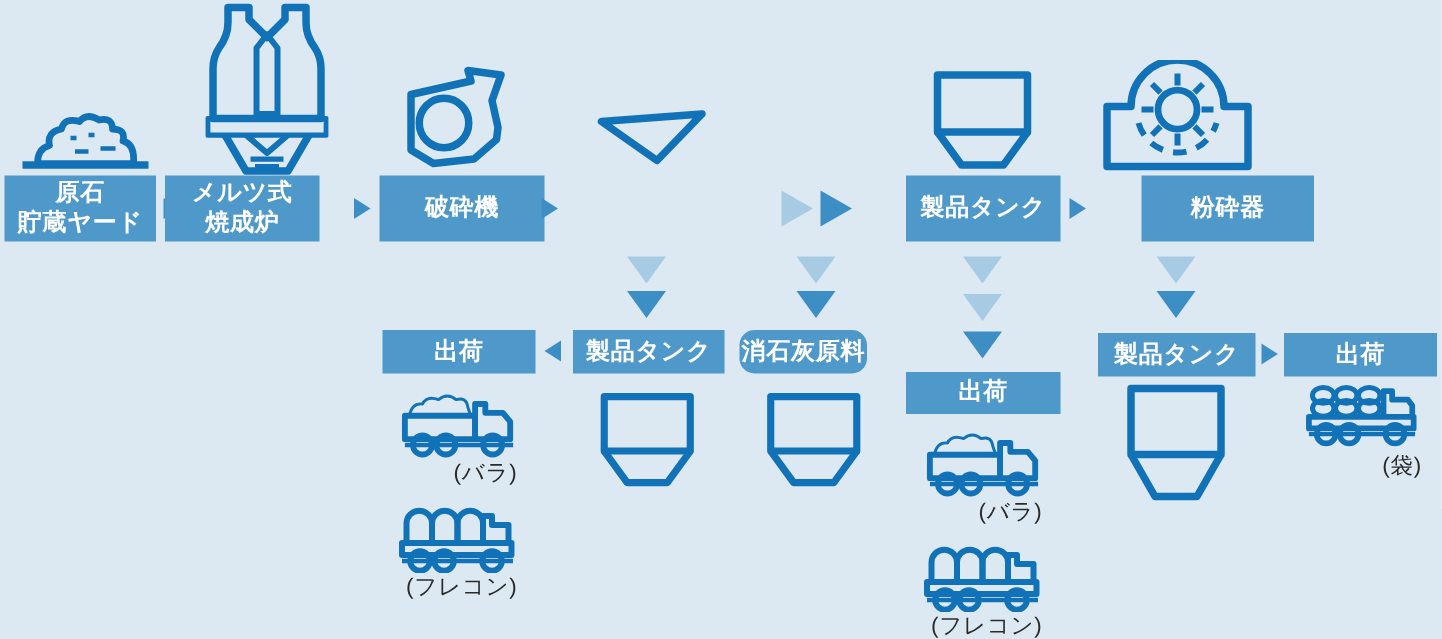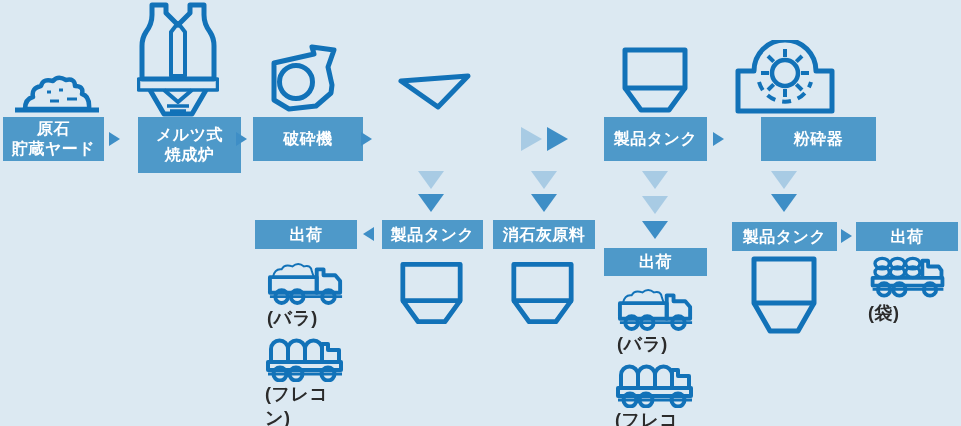--- a/index.html
+++ b/index.html
@@ -13,22 +13,22 @@
   html,body{margin:0;padding:0;}
   body{font-family:"Liberation Sans","DejaVu Sans",sans-serif;}
   .stage{position:relative;width:961px;height:426px;background:var(--bg);overflow:hidden;}
   .box{
     position:absolute;background:var(--box);color:#fff;
     display:flex;align-items:center;justify-content:center;text-align:center;
     font-weight:bold;font-size:16px;line-height:1.25;white-space:pre-line;
     letter-spacing:0.5px;
   }
   .caption{
-    position:absolute;color:var(--caption);font-size:18px;font-weight:700;
-    text-align:left;letter-spacing:0.5px;
+    position:absolute;color:var(--caption);font-size:15px;font-weight:400;
+    text-align:right;letter-spacing:0.5px;
   }
   .icon{position:absolute;}
   .icon svg{display:block;width:100%;height:100%;}
   .icon path,.icon rect,.icon circle,.icon ellipse,.icon line{
     stroke:var(--icon);fill:none;stroke-linejoin:round;stroke-linecap:butt;
   }
   .tri{position:absolute;width:0;height:0;}
   .tri.down{border-left:13px solid transparent;border-right:13px solid transparent;}
   .tri.down.light{border-top:18px solid var(--arrow-light);}
   .tri.down.dark{border-top:18px solid var(--arrow-dark);}
@@ -95,21 +95,21 @@
       <line x1="38.7" y1="44.3" x2="33" y2="50" stroke-width="4"></line>
       <line x1="50" y1="49" x2="50" y2="57" stroke-width="4"></line>
       <line x1="61.3" y1="44.3" x2="67" y2="50" stroke-width="4"></line>
       <path d="M24 42 A27 27 0 0 0 76 42" stroke-width="4" stroke-dasharray="9 7"></path>
     </svg>
   </span>
 
   <div class="box" style="left:3px;top:117px;width:101px;height:44px;">原石
 貯蔵ヤード</div>
   <span class="tri right-sm" style="left:109px;top:132px;"></span>
-  <div class="box" style="left:138px;top:117px;width:103px;height:56px;">メルツ式
+  <div class="box" style="left:110px;top:117px;width:103px;height:44px;">メルツ式
 焼成炉</div>
   <span class="tri right-sm" style="left:236px;top:132px;"></span>
   <div class="box" style="left:253px;top:117px;width:110px;height:44px;">破砕機</div>
   <span class="tri right-sm" style="left:361px;top:132px;"></span>
 
   <span class="tri right-lg light" style="left:521px;top:127px;"></span>
   <span class="tri right-lg dark" style="left:547px;top:127px;"></span>
 
   <div class="box" style="left:604px;top:117px;width:103px;height:44px;">製品タンク</div>
   <span class="tri right-sm" style="left:713px;top:132px;"></span>
@@ -124,21 +124,21 @@
   <span class="tri down light" style="left:642px;top:171px;"></span>
   <span class="tri down light" style="left:642px;top:196px;"></span>
   <span class="tri down dark" style="left:642px;top:221px;"></span>
 
   <span class="tri down light" style="left:771px;top:171px;"></span>
   <span class="tri down dark" style="left:771px;top:194px;"></span>
 
   <div class="box" style="left:255px;top:220px;width:102px;height:29px;">出荷</div>
   <span class="tri left-sm" style="left:363px;top:227px;"></span>
   <div class="box" style="left:382px;top:220px;width:101px;height:29px;">製品タンク</div>
-  <div class="box" style="left:493px;top:220px;width:102px;height:29px;">消石灰原料</div>
+  <div class="box" style="left:493px;top:220px;width:85px;height:29px;border-radius:10px;">消石灰原料</div>
 
   <div class="box" style="left:604px;top:248px;width:103px;height:28px;">出荷</div>
 
   <div class="box" style="left:732px;top:222px;width:105px;height:29px;">製品タンク</div>
   <span class="tri right-sm" style="left:841px;top:229px;"></span>
   <div class="box" style="left:856px;top:222px;width:102px;height:29px;">出荷</div>
 
   <span class="icon" style="left:399px;top:260px;width:65px;height:68px;">
     <svg viewBox="0 0 68 70">
       <path d="M4 4 H64 V42 H4 Z" stroke-width="5"></path>

